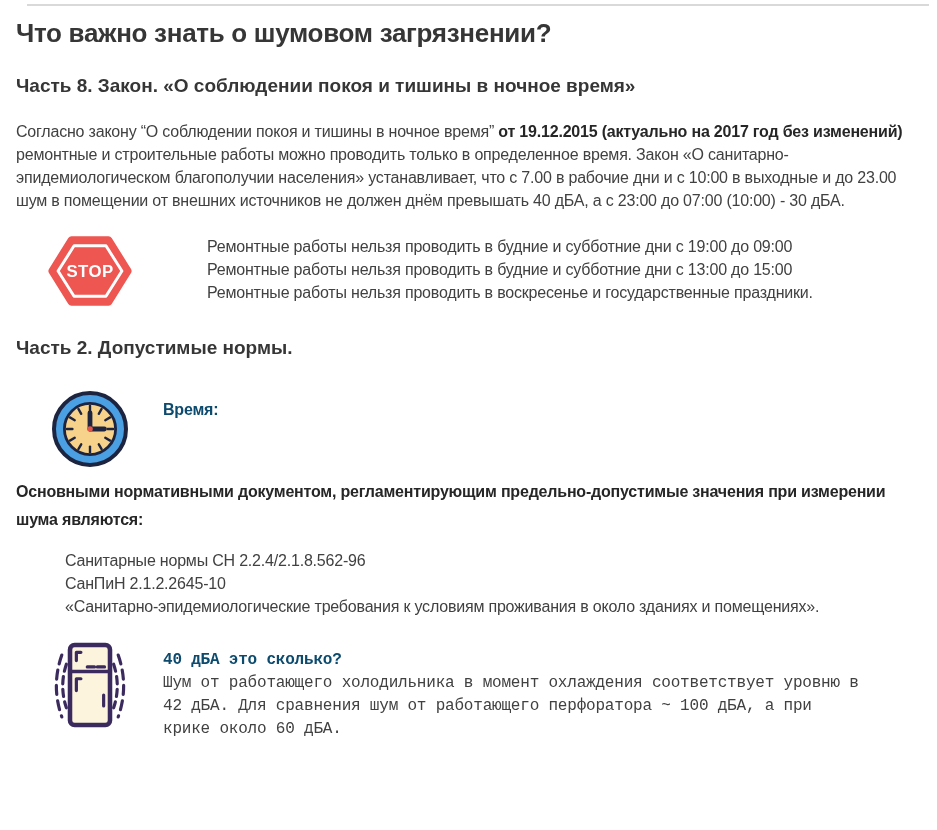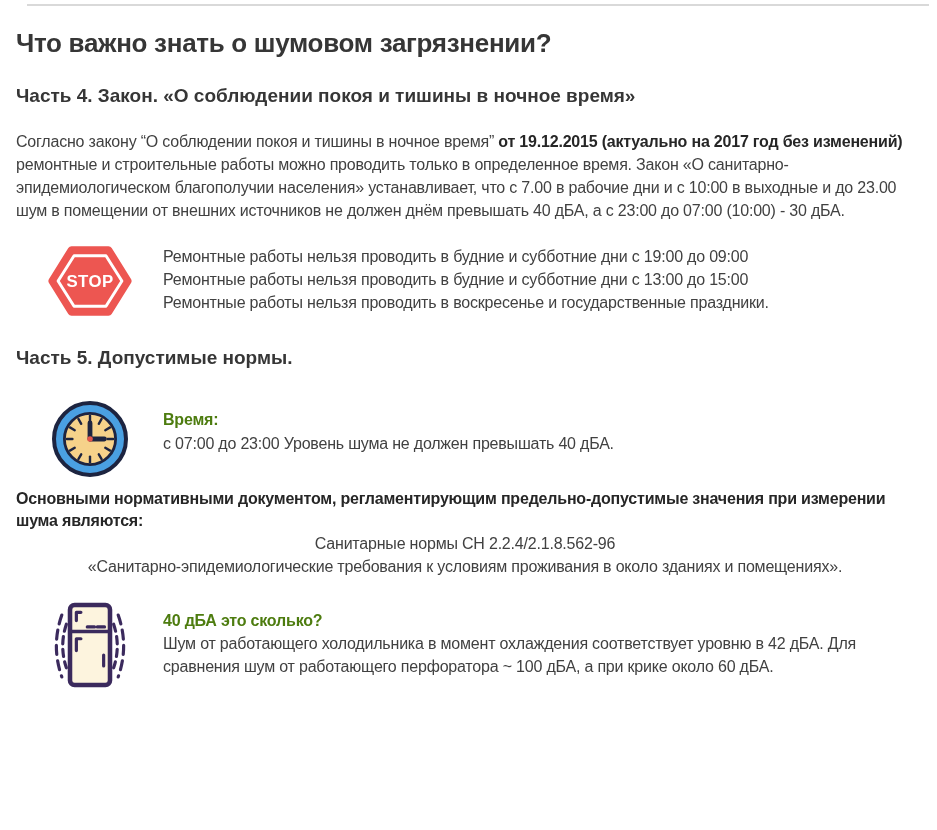--- a/index.html
+++ b/index.html
@@ -6,89 +6,89 @@
   html,body { background:#ffffff; }
   body {
     width:937px; height:830px; overflow:hidden;
     font-family:"Liberation Sans", sans-serif;
     color:#414141;
   }
   .page { padding:0 8px 0 16px; }
   .top-divider { height:2px; background:#d9d9d9; margin:4px 0 0 11px; }
 
   h1.page-title {
-    margin-top:22px; font-size:26px; line-height:30px;
+    margin-top:12px; font-size:26px; line-height:30px;
     font-weight:bold; color:#363636; letter-spacing:-0.3px;
   }
   h2.section-heading {
     font-size:19px; line-height:22px; font-weight:bold; color:#363636;
   }
   .h2-part1 { margin-top:27px; }
   .h2-part2 { margin-top:24px; }
 
   p.intro {
     margin-top:23px; font-size:16px; line-height:23px;
     letter-spacing:-0.2px; max-width:905px; color:#414141;
   }
   .b { font-weight:bold; color:#262626;text-align:center; }
 
   .icon-row { display:flex; align-items:flex-start; }
   .icon-cell { flex:0 0 147px; display:flex; justify-content:center; }
   .row-text { flex:1; font-size:16px; line-height:23px; letter-spacing:-0.2px; color:#414141; }
 
   .stop-row { margin-top:17px; }
-  .stop-row .row-text { padding-top:6px; }
+  .stop-row .row-text { padding-top:6px;margin-left:44px; }
 
   .clock-row { margin-top:30px; }
   .clock-row .row-text { padding-top:9px; line-height:24px; }
-  .block-title { font-weight:bold; color:#4d7c0f; }
+  .block-title { font-weight:bold; color:#0c4a6e; }
 
   p.reg-intro {
-    margin-top:9px; font-size:16px; line-height:22px;
+    margin-top:9px; font-size:16px; line-height:28px;
     font-weight:bold; color:#262626; letter-spacing:-0.2px; max-width:910px;
   }
   .regulations {
-    padding-left:49px; font-size:16px; line-height:23px;
-    letter-spacing:-0.2px; max-width:849px;text-align:center; 
+    margin-top:15px; padding-left:49px; font-size:16px; line-height:23px;
+    letter-spacing:-0.2px; max-width:849px; 
   }
   .regulations > div { max-width:800px; }
 
   .fridge-row { margin-top:22px; }
-  .fridge-row .row-text { padding-top:9px; }
+  .fridge-row .row-text { padding-top:9px;font-family:Liberation Mono, monospace; }
   .fridge-row .fridge-text-body { max-width:705px; }
 </style>
 </head>
 <body>
 
 <div class="page">
 
   <div class="top-divider"></div>
 
   <h1 class="page-title">Что важно знать о шумовом загрязнении?</h1>
 
-  <h2 class="section-heading h2-part1">Часть 4. Закон. «О соблюдении покоя и тишины в ночное время»</h2>
+  <h2 class="section-heading h2-part1">Часть 8. Закон. «О соблюдении покоя и тишины в ночное время»</h2>
 
   <p class="intro"><span>Согласно закону “О соблюдении покоя и тишины в ночное время” </span><span class="b">от 19.12.2015 (актуально на 2017 год без изменений)</span><span> ремонтные и строительные работы можно проводить только в определенное время. Закон «О санитарно-эпидемиологическом благополучии населения» устанавливает, что с 7.00 в рабочие дни  и с 10:00 в выходные и до 23.00 шум в помещении от внешних источников не должен днём превышать 40 дБА, а с 23:00 до 07:00 (10:00) - 30 дБА.</span></p>
 
   <div class="icon-row stop-row">
     <div class="icon-cell">
       <svg width="84" height="84" viewBox="0 0 100 100">
         <polygon points="28,13 72,13 95,50 72,87 28,87 5,50" fill="#ed5651" stroke="#ed5651" stroke-width="9" stroke-linejoin="round"></polygon>
         <polygon points="31,20 69,20 88,50 69,80 31,80 12,50" fill="none" stroke="#ffffff" stroke-width="3.5" stroke-linejoin="round"></polygon>
         <text x="50" y="57.5" text-anchor="middle" font-size="20" font-weight="bold" fill="#ffffff" letter-spacing="0.5" font-family="Liberation Sans, sans-serif">STOP</text>
       </svg>
     </div>
     <div class="row-text">
       <div>Ремонтные работы нельзя проводить в будние и субботние дни с 19:00 до 09:00</div>
       <div>Ремонтные работы нельзя проводить в будние и субботние дни с 13:00 до 15:00</div>
       <div>Ремонтные работы нельзя проводить в воскресенье и государственные праздники.</div>
     </div>
   </div>
 
-  <h2 class="section-heading h2-part2">Часть 5. Допустимые нормы.</h2>
+  <h2 class="section-heading h2-part2">Часть 2. Допустимые нормы.</h2>
 
   <div class="icon-row clock-row">
     <div class="icon-cell">
       <svg width="80" height="80" viewBox="0 0 100 100">
         <circle cx="50" cy="50" r="45" fill="#4aa0e2" stroke="#1d2440" stroke-width="5"></circle>
         <circle cx="50" cy="50" r="32" fill="#f6d28a" stroke="#1d2440" stroke-width="3.5"></circle>
         <g stroke="#1d2440" stroke-width="3" stroke-linecap="round">
           <line x1="50" y1="21" x2="50" y2="28"></line>
           <line x1="64.5" y1="24.9" x2="61" y2="31"></line>
           <line x1="75.1" y1="35.5" x2="69.1" y2="39"></line>
@@ -104,28 +104,28 @@
         </g>
         <g stroke="#1d2440" stroke-width="6" stroke-linecap="round">
           <line x1="50" y1="50" x2="50" y2="30"></line>
           <line x1="50" y1="50" x2="68" y2="50"></line>
         </g>
         <circle cx="50" cy="50" r="3.5" fill="#e2574c"></circle>
       </svg>
     </div>
     <div class="row-text">
       <div class="block-title">Время:</div>
-      <div>с 07:00 до 23:00 Уровень шума не должен превышать 40 дБА.</div>
     </div>
   </div>
 
   <p class="reg-intro">Основными нормативными документом, регламентирующим предельно-допустимые значения при измерении шума являются:</p>
 
   <div class="regulations">
     <div>Санитарные нормы СН 2.2.4/2.1.8.562-96</div>
+    <div>СанПиН 2.1.2.2645-10</div>
     <div>«Санитарно-эпидемиологические требования к условиям проживания в около зданиях и помещениях».</div>
   </div>
 
   <div class="icon-row fridge-row">
     <div class="icon-cell">
       <svg width="100" height="92" viewBox="0 0 110 100">
         <g stroke="#3b2a5d" fill="none" stroke-linecap="round">
           <rect x="33" y="5" width="44" height="88" rx="5" fill="#fdf4de" stroke-width="5"></rect>
           <line x1="33" y1="34" x2="77" y2="34" stroke-width="4"></line>
           <path d="M40,13 h5 M40,13 v9" stroke-width="3.5"></path>

